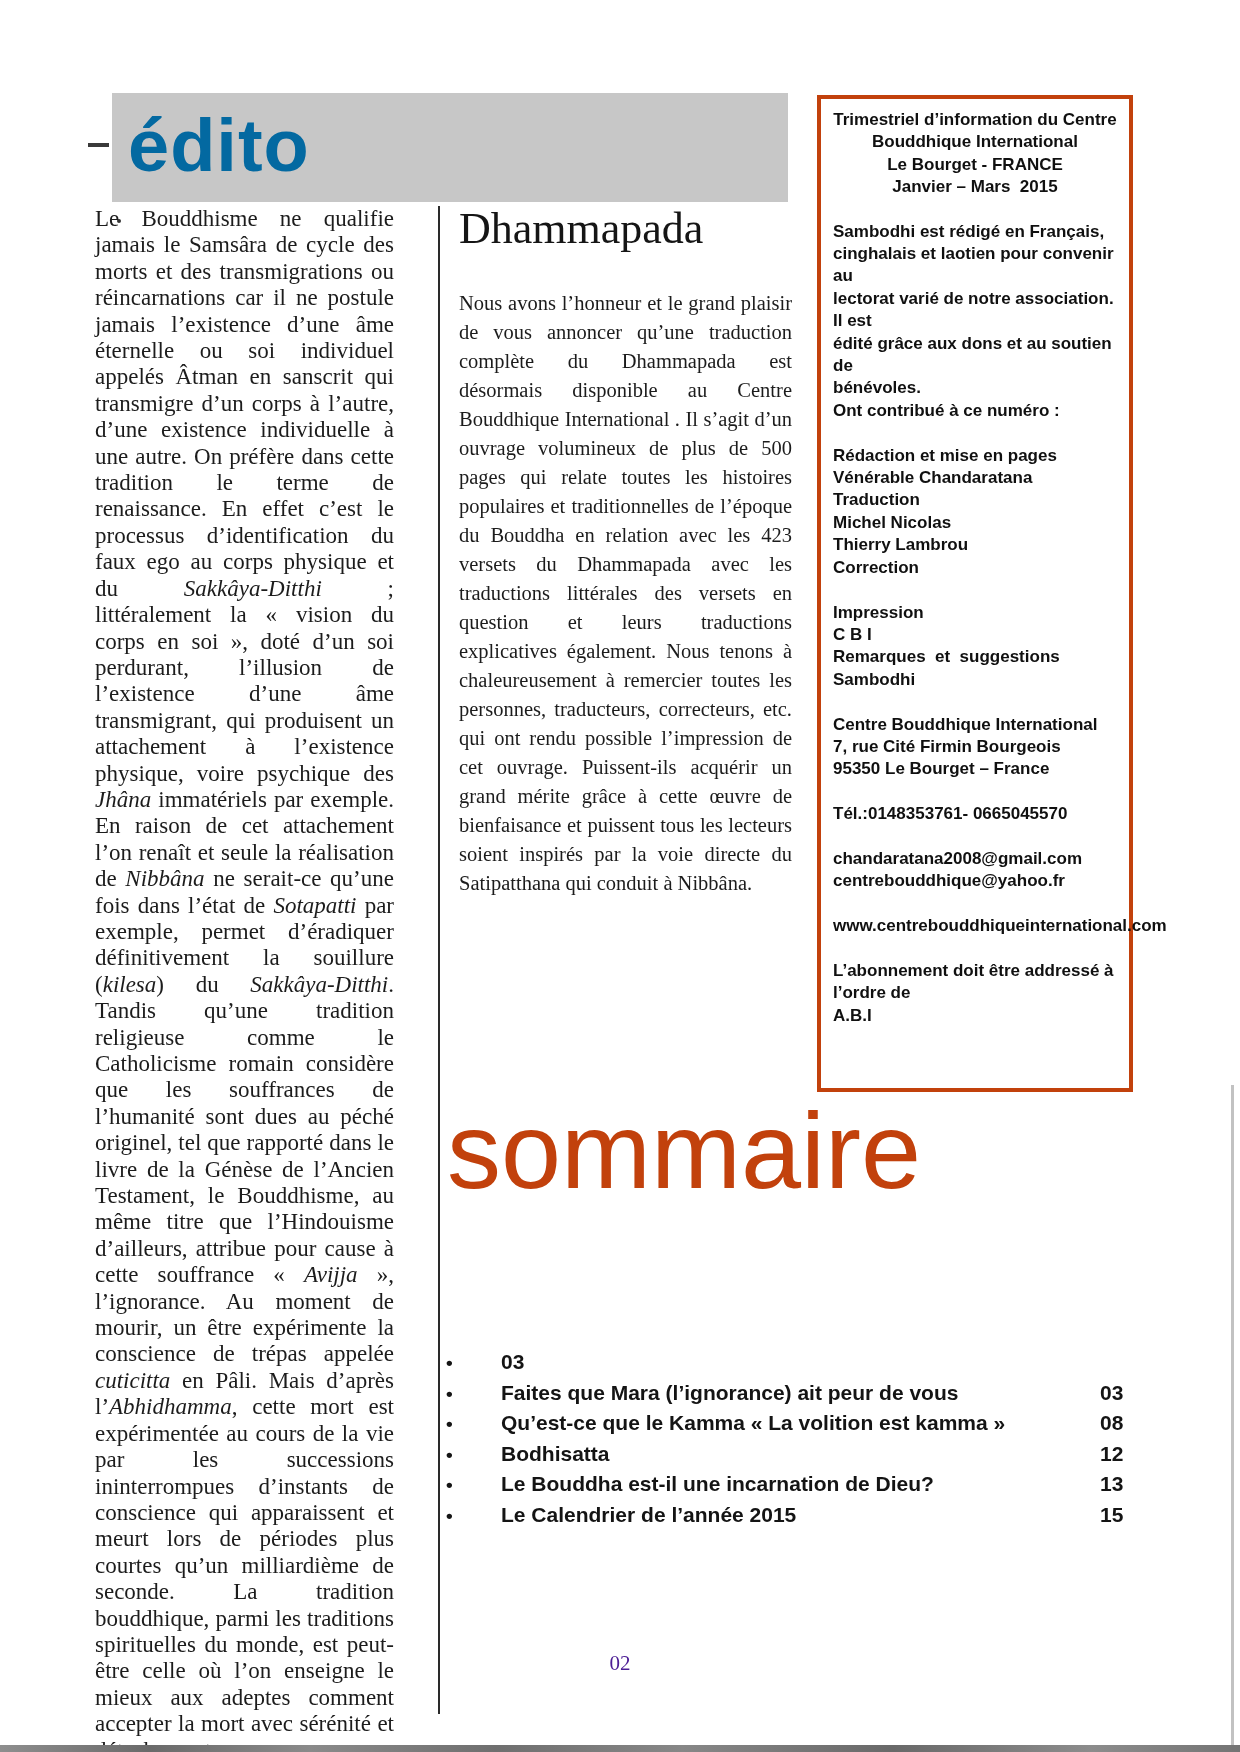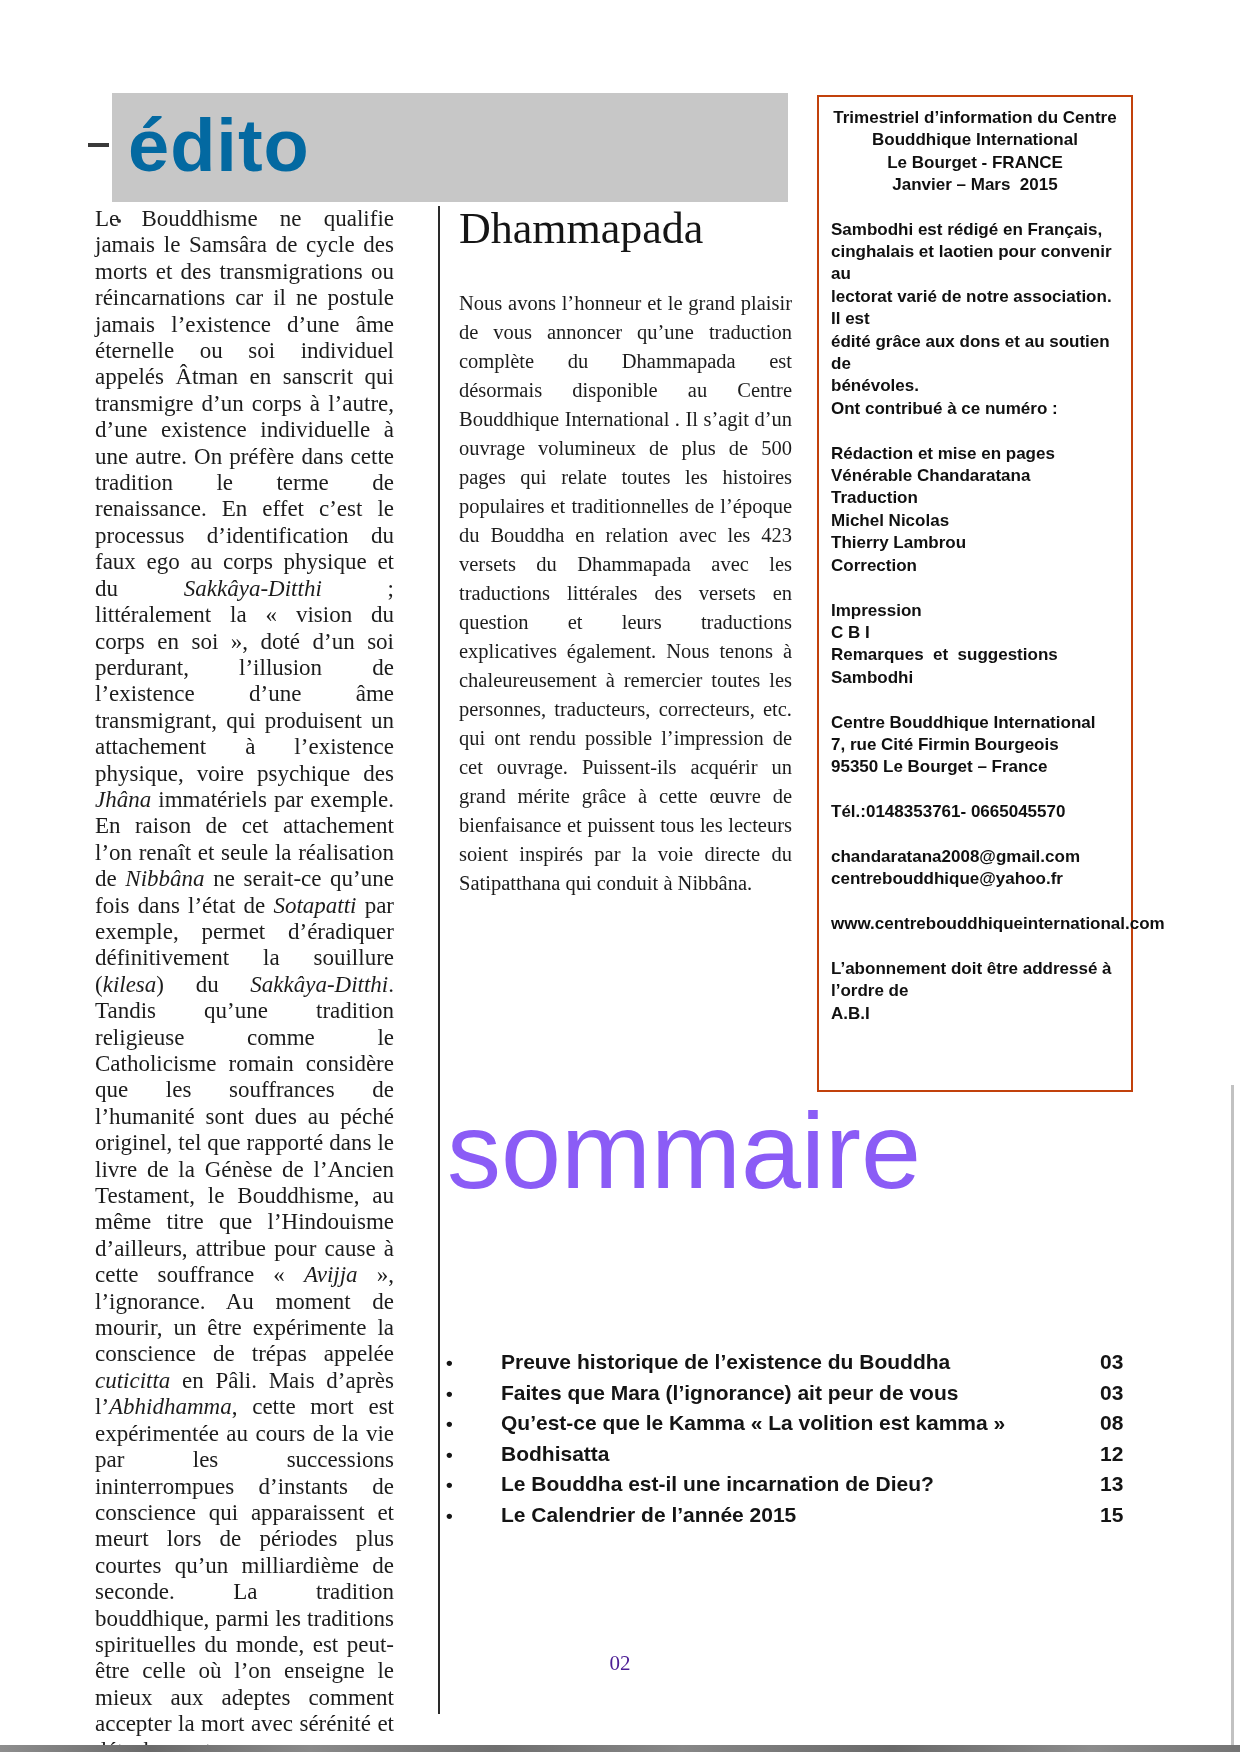--- a/index.html
+++ b/index.html
@@ -19,29 +19,29 @@
   .left-head{font-size:32px;font-weight:bold;text-align:center;line-height:39px;margin:0 0 9px 0;color:#151515;}
   .left-body{font-size:23px;line-height:26.4px;text-align:justify;}
   .left-body em{font-style:italic;}
 
   .col-mid{position:absolute;left:459px;top:203px;width:333px;}
   .mid-head{font-size:44px;font-weight:normal;margin:0 0 35px 0;color:#151515;}
   .mid-body{font-size:20.5px;line-height:29px;text-align:justify;}
 
   
   .infobox{position:absolute;left:817px;top:95px;width:316px;height:997px;
-           border:2px solid #c2410c;box-sizing:border-box;padding:10px 12px;
+           border:4px solid #c2410c;box-sizing:border-box;padding:10px 12px;
            font-family:"Liberation Sans", sans-serif;font-weight:bold;font-size:17px;
            line-height:22.4px;color:#101010;}
   .ibx-head{text-align:center;margin-bottom:22px;}
   .ibx-line{min-height:22.4px;white-space:pre-wrap;}
 
   
   .sommaire-title{position:absolute;left:447px;top:1100px;font-family:"Liberation Sans", sans-serif;
-                  font-weight:normal;font-size:108px;line-height:0.95;color:#8b5cf6;}
+                  font-weight:normal;font-size:108px;line-height:0.95;color:#c2410c;}
 
   .toc{position:absolute;left:440px;top:1347px;width:708px;
        font-family:"Liberation Sans", sans-serif;font-weight:bold;font-size:21px;color:#141414;}
   .toc-row{display:flex;align-items:baseline;line-height:29.6px;}
   .toc-bullet{width:55px;padding-left:6px;font-size:19px;}
   .toc-label{flex:1;white-space:pre-wrap;}
   .toc-page{width:48px;}
 
   
   .pagenum{position:absolute;left:0;top:1651px;width:1240px;text-align:center;
@@ -112,21 +112,20 @@
       <div class="ibx-line">l’ordre de</div>
       <div class="ibx-line">A.B.I</div>
     </div>
 </div>
 
 <div class="sommaire-title">sommaire</div>
 
 <div class="toc">
     <div class="toc-row">
     <span class="toc-bullet">•</span>
-    <span class="toc-label">Preuve historique de l’existence du Bouddha</span>
     <span class="toc-page">03</span>
   </div>
     <div class="toc-row">
     <span class="toc-bullet">•</span>
     <span class="toc-label">Faites que Mara (l’ignorance) ait peur de vous</span>
     <span class="toc-page">03</span>
   </div>
     <div class="toc-row">
     <span class="toc-bullet">•</span>
     <span class="toc-label">Qu’est-ce que le Kamma « La volition est kamma »</span>

